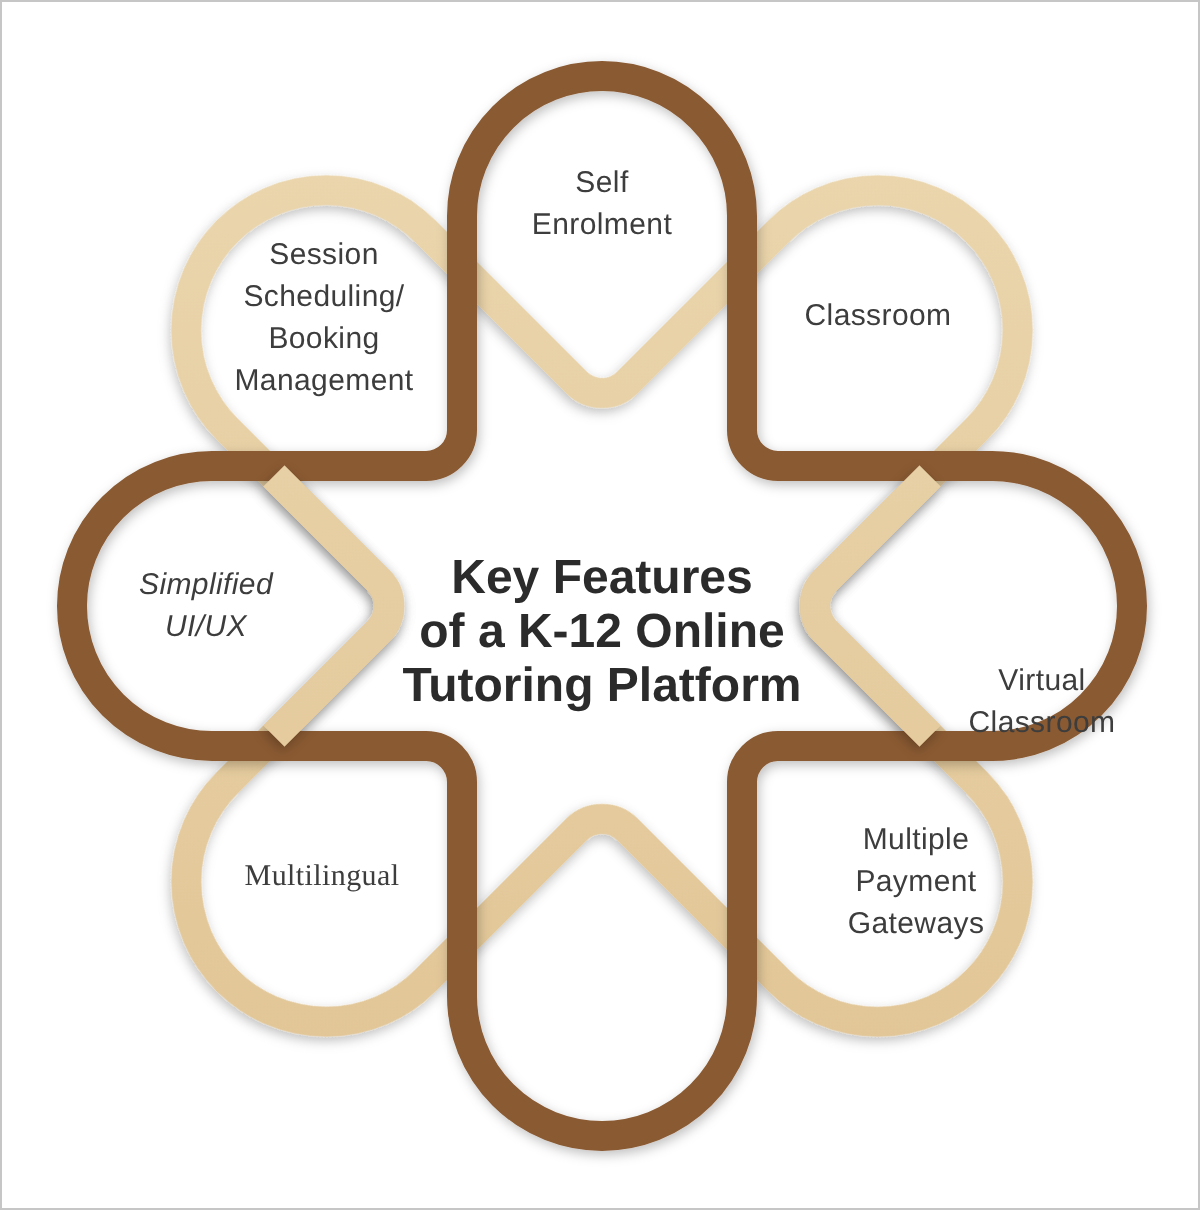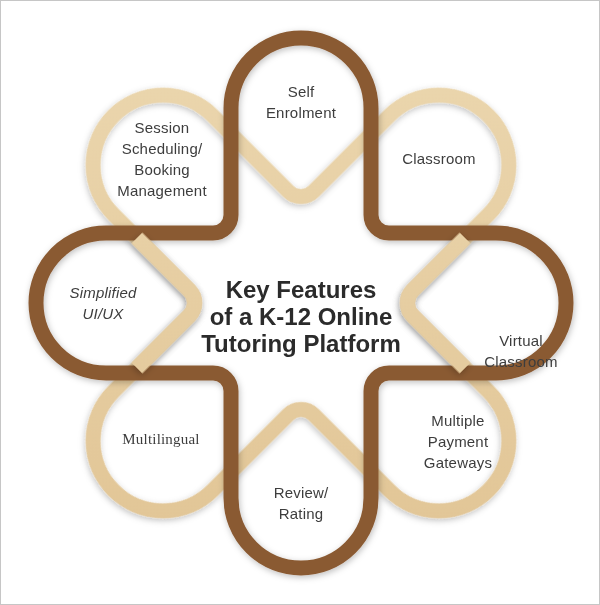--- a/index.html
+++ b/index.html
@@ -85,22 +85,20 @@
 Tutoring Platform</div>
 
   <div class="petal-label" style="left:300px; top:80px;  width:130px;margin-top:21px;">Self
 Enrolment</div>
   <div class="petal-label" style="left:438px; top:157px; width:130px;">Classroom</div>
   <div class="petal-label" style="left:520px; top:302px; width:120px;margin-top:48px;">Virtual
 Classroom</div>
   <div class="petal-label" style="left:437px; top:440px; width:120px;padding-left:40px;">Multiple
 Payment
 Gateways</div>
-  <div class="petal-label" style="left:300px; top:502px; width:110px;">Review/
-Rating</div>
   <div class="petal-label" style="left:160px; top:438px; width:130px;font-family:Liberation Serif, serif;">Multilingual</div>
   <div class="petal-label" style="left:102px; top:302px; width:110px;font-style:italic;">Simplified
 UI/UX</div>
   <div class="petal-label" style="left:161px; top:158px; width:140px;">Session
 Scheduling/
 Booking
 Management</div>
 
 </div>
 

